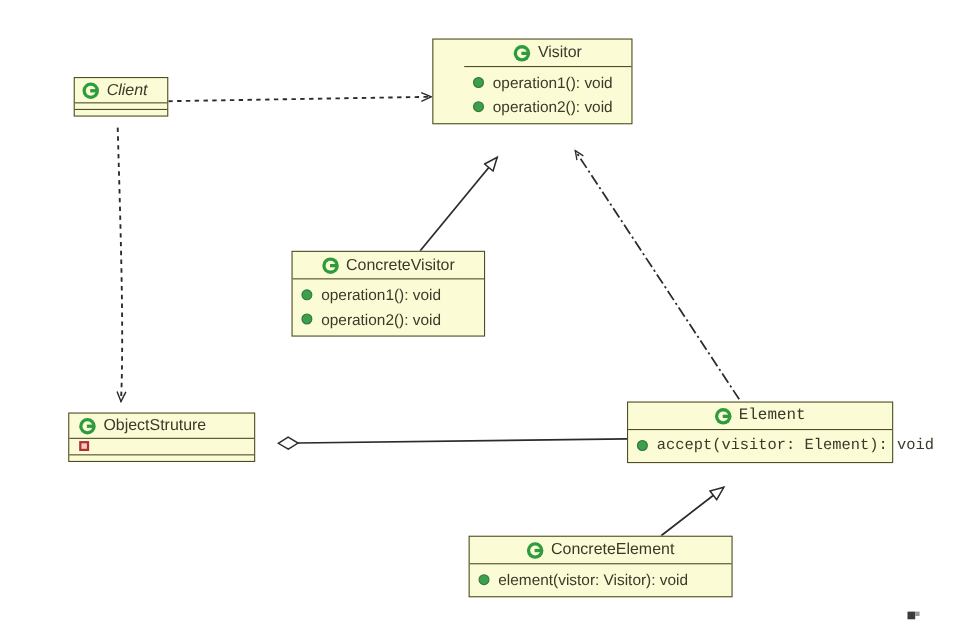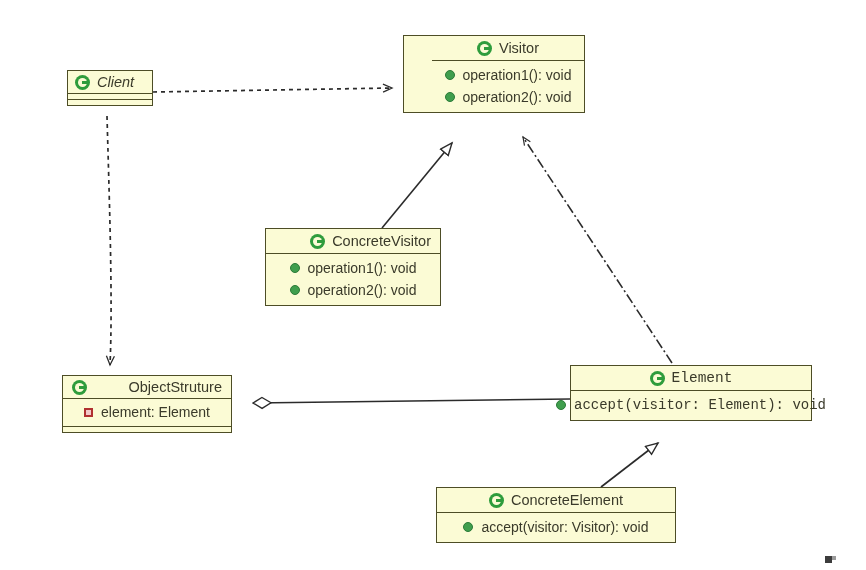--- a/index.html
+++ b/index.html
@@ -50,21 +50,20 @@
     padding: 3px 8px 4px 8px;
   }
   .uml-member {
     display: flex;
     align-items: center;
     gap: 8px;
     font-size: 14px;
     color: #3a3a2a;
     line-height: 22px;
     white-space: nowrap;
-    justify-content: center;
   }
   .uml-empty {
     height: 5px;
   }
   
   .ico-interface {
     position: relative;
     width: 15px;
     height: 15px;
     flex: 0 0 15px;
@@ -163,21 +162,21 @@
 
     <g>
       <path d="M253,403 L570,399" fill="none" stroke="#2b2b2b" stroke-width="1.5" marker-start="url(#hollowDiamond)"></path>
     </g>
 
     <g>
       <path d="M601,487 L658,443" fill="none" stroke="#2b2b2b" stroke-width="1.6" marker-end="url(#hollowTriangle)"></path>
     </g>
   </svg>
 
-  <div class="uml-box" style="left:403px; top:35px; width:182px;padding-left:28px;">
+  <div class="uml-box" style="left:393px; top:35px; width:182px;padding-left:28px;">
     <div class="uml-title">
       <span class="ico-interface"></span>
       <span>Visitor</span>
     </div>
     <div class="uml-sep"></div>
     <div class="uml-compartment">
       <div class="uml-member">
         <span class="ico-method"></span>
         <span>operation1(): void</span>
       </div>
@@ -193,76 +192,75 @@
       <span class="ico-interface"></span>
       <span>Client</span>
     </div>
     <div class="uml-sep"></div>
     <div class="uml-empty"></div>
     <div class="uml-sep"></div>
     <div class="uml-empty"></div>
   </div>
 
   <div class="uml-box" style="left:265px; top:228px; width:176px;">
-    <div class="uml-title" style="justify-content:flex-end; padding:4px 9px;">
+    <div class="uml-title" style="justify-content:center; padding:4px 9px;">
       <span class="ico-interface"></span>
       <span>ConcreteVisitor</span>
     </div>
     <div class="uml-sep"></div>
     <div class="uml-compartment">
       <div class="uml-member">
         <span class="ico-method"></span>
         <span>operation1(): void</span>
       </div>
       <div class="uml-member">
         <span class="ico-method"></span>
         <span>operation2(): void</span>
       </div>
     </div>
   </div>
 
   <div class="uml-box" style="left:62px; top:375px; width:170px;">
-    <div class="uml-title" style="justify-content:space-between; padding:3px 9px;">
+    <div class="uml-title" style="justify-content:flex-start; padding:3px 9px;">
       <span class="ico-interface"></span>
       <span>ObjectStruture</span>
     </div>
     <div class="uml-sep"></div>
     <div class="uml-compartment" style="padding:2px 9px 3px 9px;">
       <div class="uml-member">
         <span class="ico-field"></span>
-        <span>element: Element</span>
       </div>
     </div>
     <div class="uml-sep"></div>
     <div class="uml-empty"></div>
   </div>
 
   <div class="uml-box" style="left:570px; top:365px; width:242px;font-family:Liberation Mono, monospace;">
     <div class="uml-title">
       <span class="ico-interface"></span>
       <span>Element</span>
     </div>
     <div class="uml-sep"></div>
     <div class="uml-compartment" style="padding:3px 8px 4px 8px;">
       <div class="uml-member">
         <span class="ico-method"></span>
         <span>accept(visitor: Element): void</span>
       </div>
     </div>
   </div>
 
-  <div class="uml-box" style="left:436px; top:487px; width:240px;">
+  <div class="uml-box" style="left:426px; top:487px; width:240px;">
     <div class="uml-title">
       <span class="ico-interface"></span>
       <span>ConcreteElement</span>
     </div>
     <div class="uml-sep"></div>
     <div class="uml-compartment" style="padding:3px 8px 4px 8px;">
       <div class="uml-member">
         <span class="ico-method"></span>
-        <span>accept(visitor: Visitor): void</span>
+        <span>element(vistor: Visitor): void</span>
       </div>
     </div>
   </div>
 
   <div class="corner-mark" style="left:825px; top:556px;"></div>
 
 </div>
 
 </body></html>

